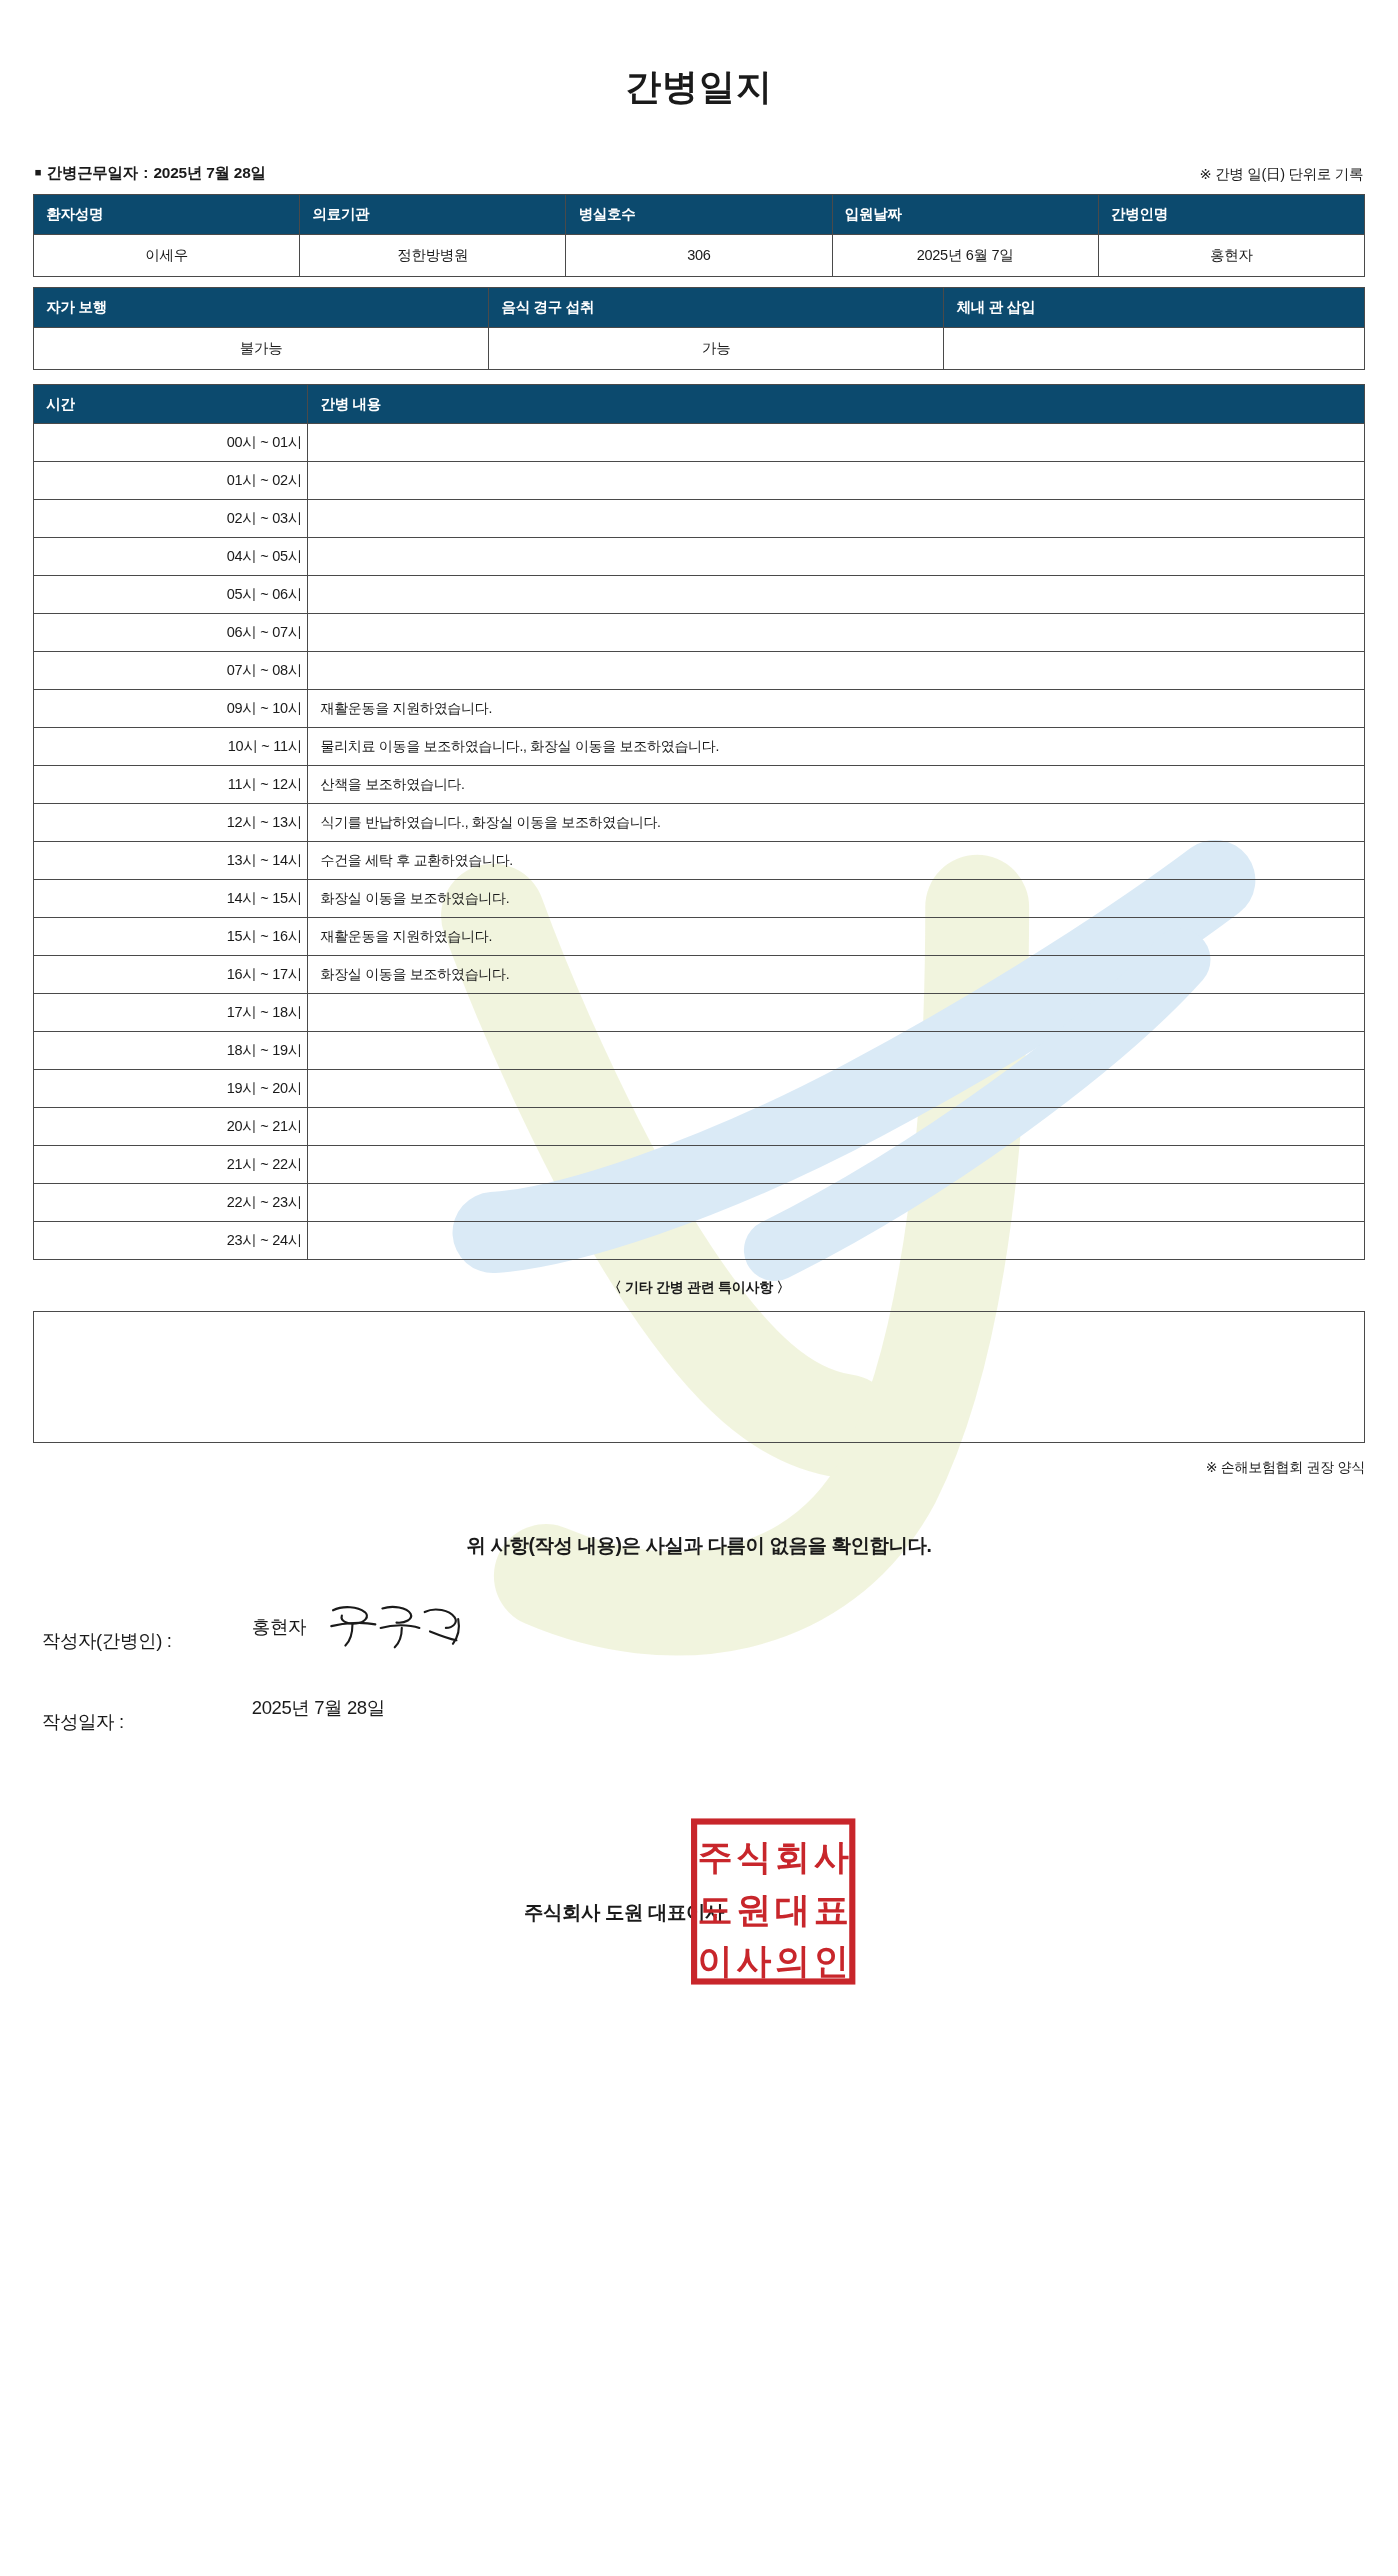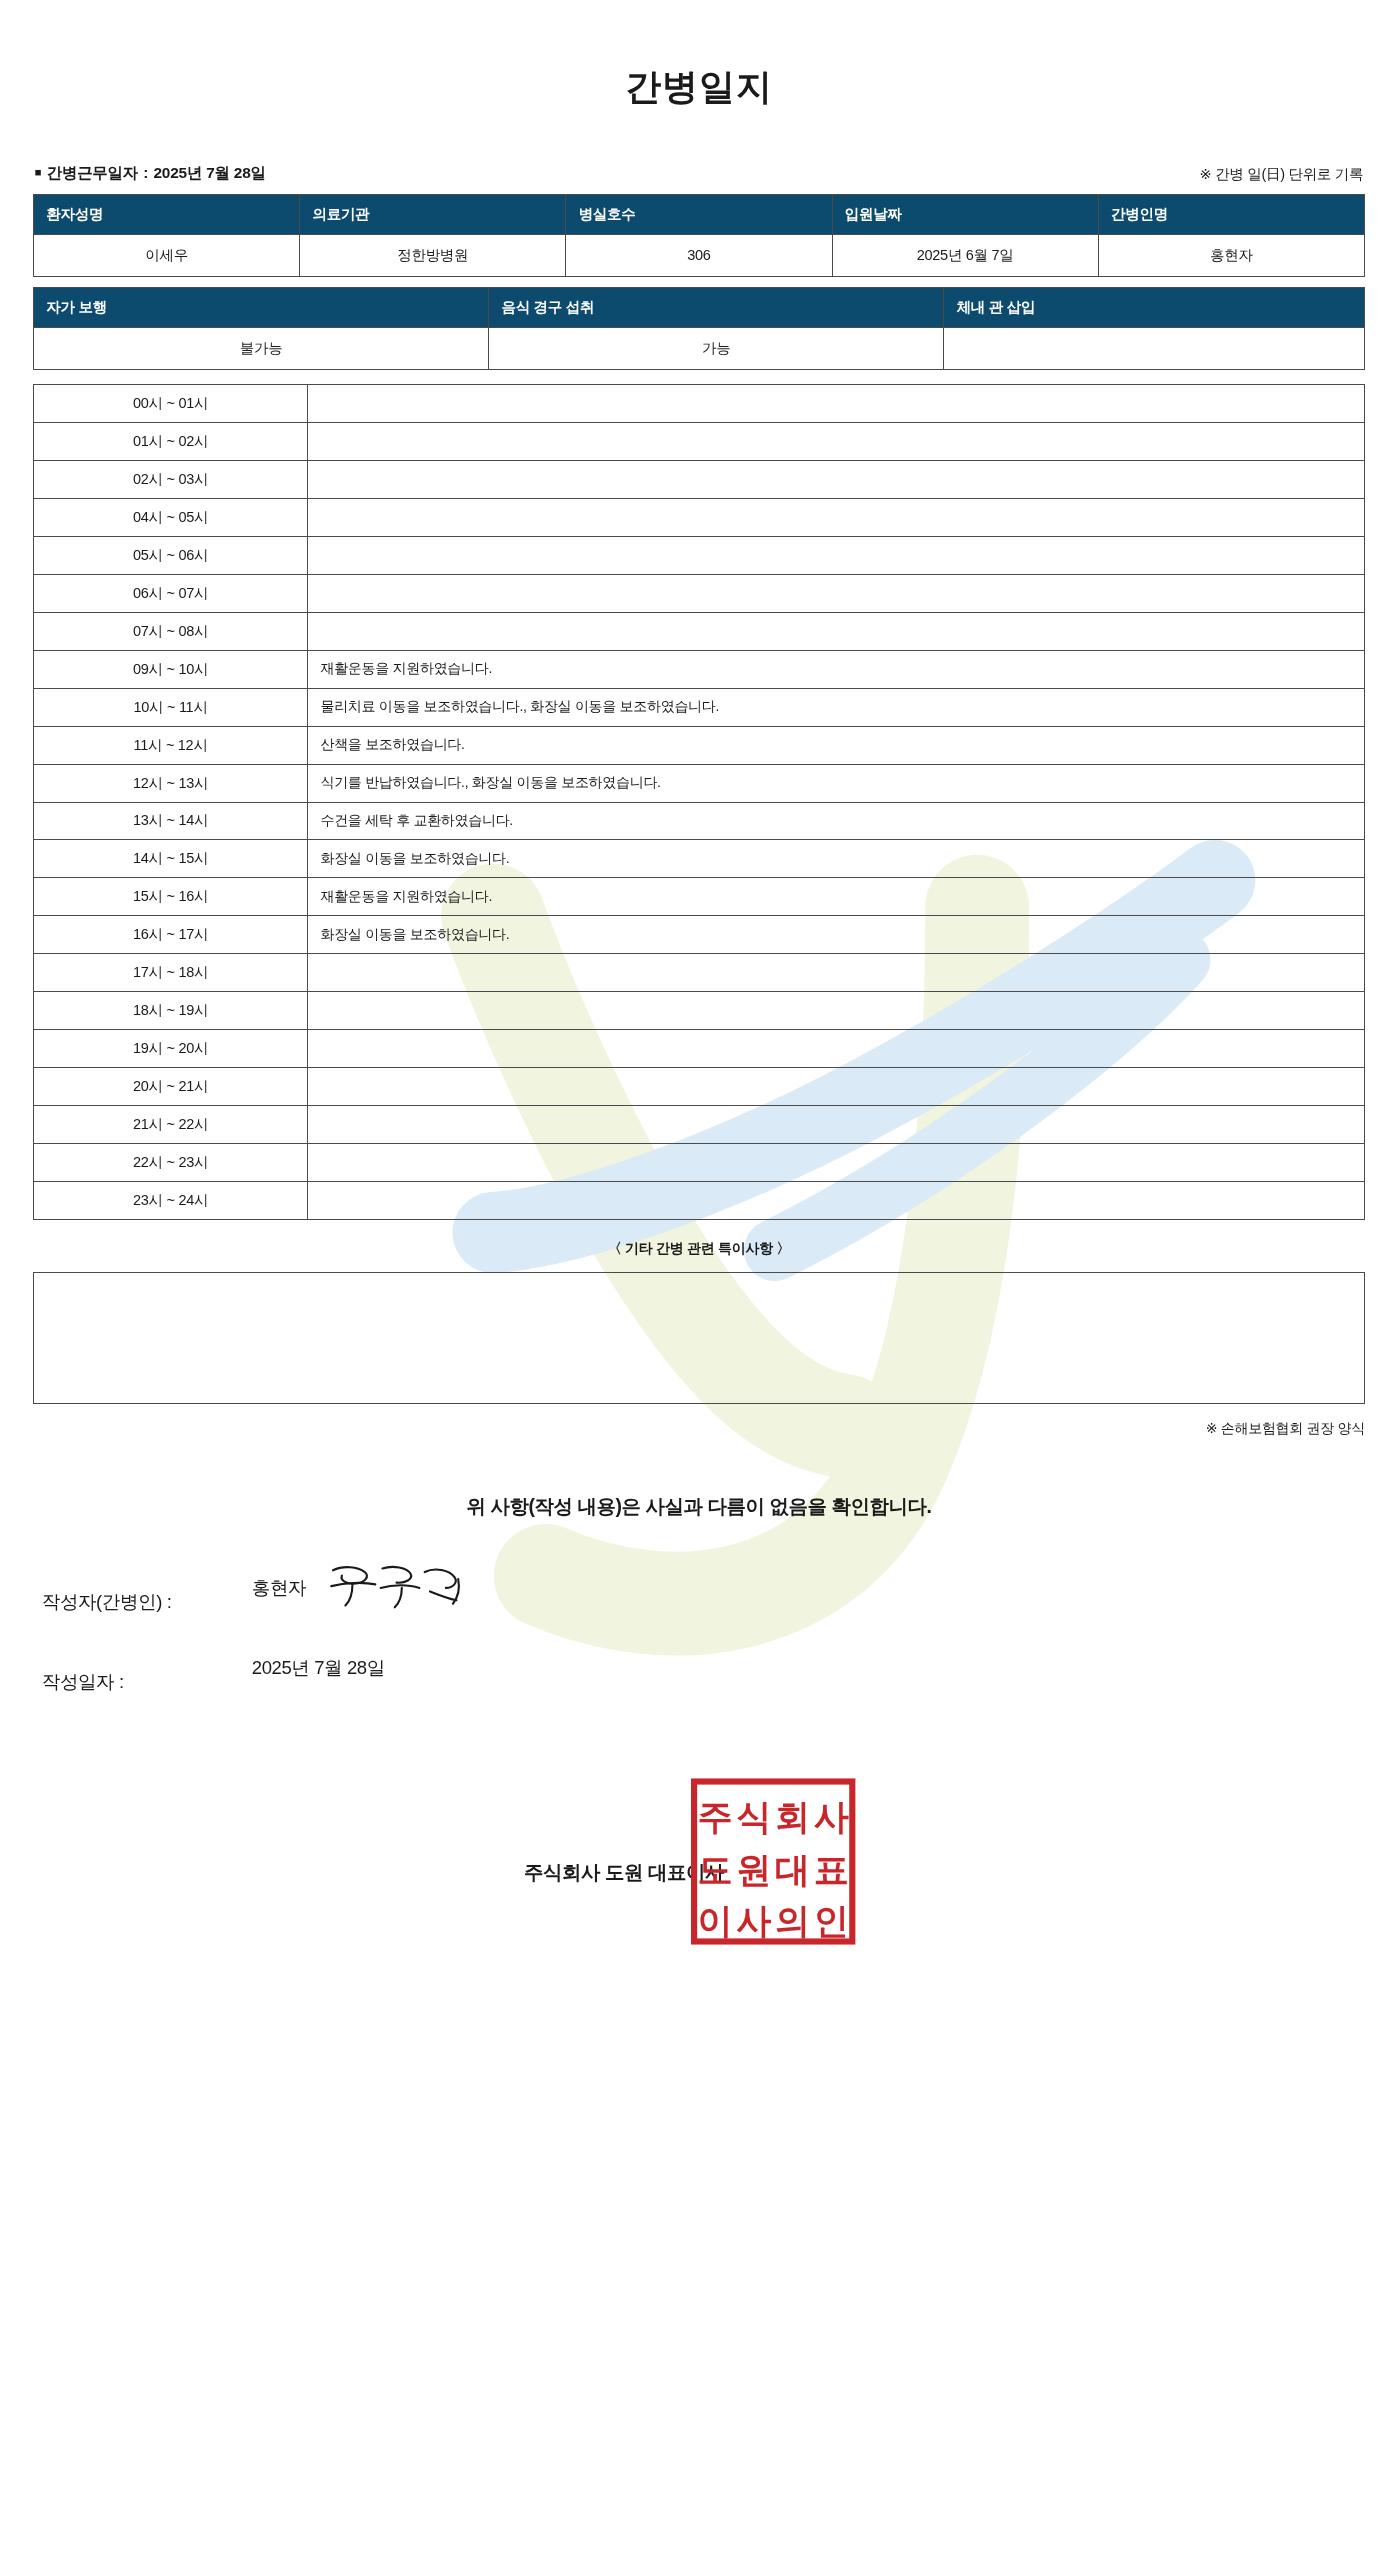--- a/index.html
+++ b/index.html
@@ -97,21 +97,21 @@
     height: 19.4px;
   }
 
   .t-info { margin-bottom: 0; }
   .t-cond { margin-top: 10.6px; }
   .t-cond td.blank { border-bottom: 0.9px solid #4a4a4a; }
 
   .t-log { margin-top: 14px; }
   .t-log th { padding: 9.7px 12.3px; }
   .t-log td.time {
-    text-align: center;
+    text-align: right;
     padding: 8.8px 5.3px;
     width: 245px;
     font-size: 14.5px;
   }
   .t-log td.note {
     text-align: left;
     padding: 8.8px 12.3px;
     font-size: 14px;
   }
 
@@ -257,20 +257,24 @@
       </tr>
     </tbody>
       </table>
 
     <table class="tbl t-log">
       <colgroup>
         <col style="width:20.6%">
           <col style="width:79.4%">
       </colgroup>
       <tbody>
+          <tr>
+        <th>시간</th>
+        <th>간병 내용</th>
+      </tr>
       <tr>
             <td class="time">00시 ~ 01시</td>
             <td class="note"></td>
           </tr>
       <tr>
             <td class="time">01시 ~ 02시</td>
             <td class="note"></td>
           </tr>
       <tr>
             <td class="time">02시 ~ 03시</td>

